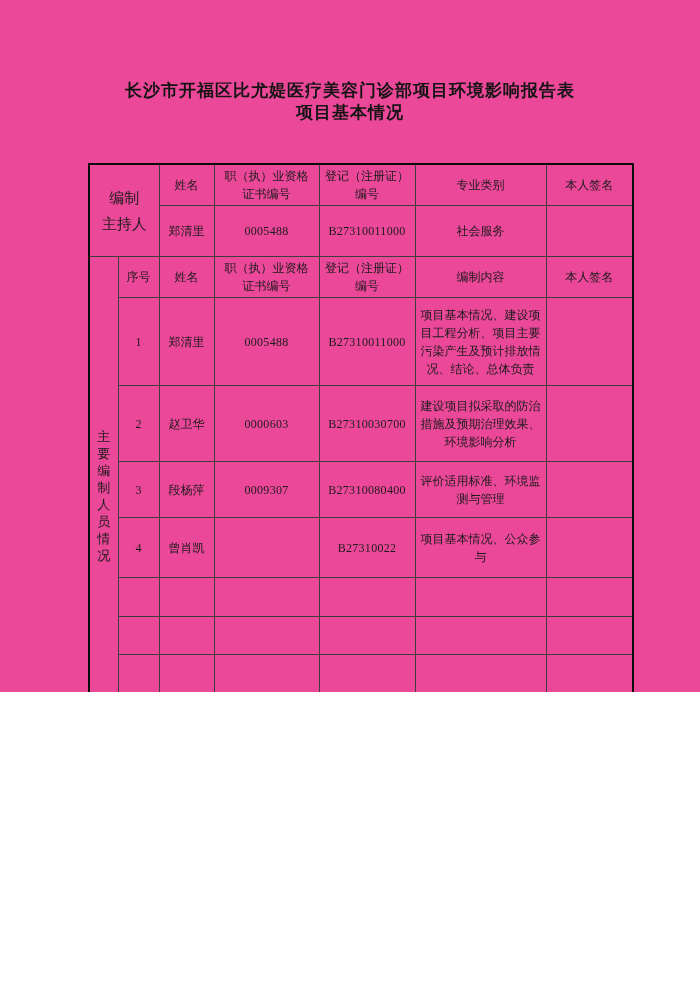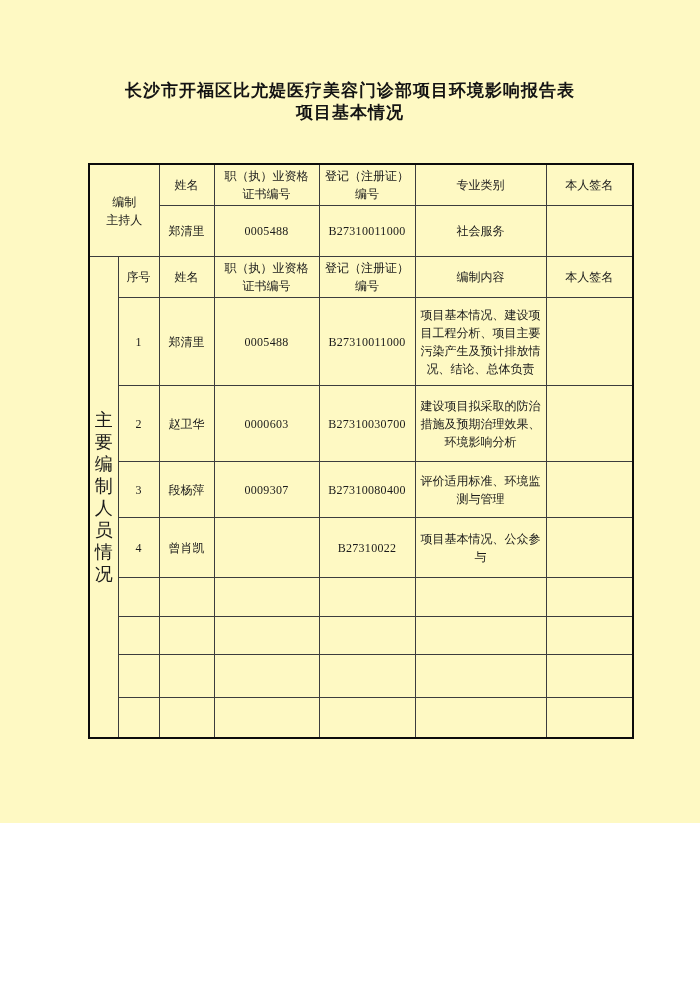--- a/index.html
+++ b/index.html
@@ -1,21 +1,21 @@
 <!DOCTYPE html>
 <html><head>
 <meta charset="utf-8">
 <style>
   * { margin: 0; padding: 0; box-sizing: border-box; }
   html, body { background: #ffffff; }
   .page {
     position: relative;
     width: 700px;
-    height: 823px;
-    background: #fef9c3;
+    height: 692px;
+    background: #ec4899;
     font-family: "Liberation Serif", "DejaVu Serif", serif;
     color: #1b1b1b;
     overflow: hidden;
   }
   .title-block {
     position: absolute;
     top: 80px;
     left: 0;
     width: 100%;
     text-align: center;
@@ -46,25 +46,25 @@
     padding: 2px 3px;
     overflow: hidden;
   }
   .two-line { white-space: pre-line; margin-left: 24px; }
   .num-cell { font-size: 12.5px; letter-spacing: 0.3px; margin-left: 12px; }
   .content-cell { padding: 3px 5px; line-height: 18px; }
   .vert-label {
     display: inline-block;
     width: 1.05em;
     word-break: break-all;
-    line-height: 22px;
-    font-size: 18px;
-    text-align: center;
-  }
-  .chief-label { white-space: pre-line; line-height: 14px; font-size: 12px; }
+    line-height: 17px;
+    font-size: 13px;
+    text-align: center;
+  }
+  .chief-label { white-space: pre-line; line-height: 26px; font-size: 15px; }
   .r-h38 { height: 38px; }
   .r-h51 { height: 51px; }
   .r-h41 { height: 41px; }
   .r-h88 { height: 88px; }
   .r-h76 { height: 76px; }
   .r-h56 { height: 56px; }
   .r-h60 { height: 60px; }
   .r-h39 { height: 39px; }
   .r-h43 { height: 43px; }
   .r-h40 { height: 40px; }

